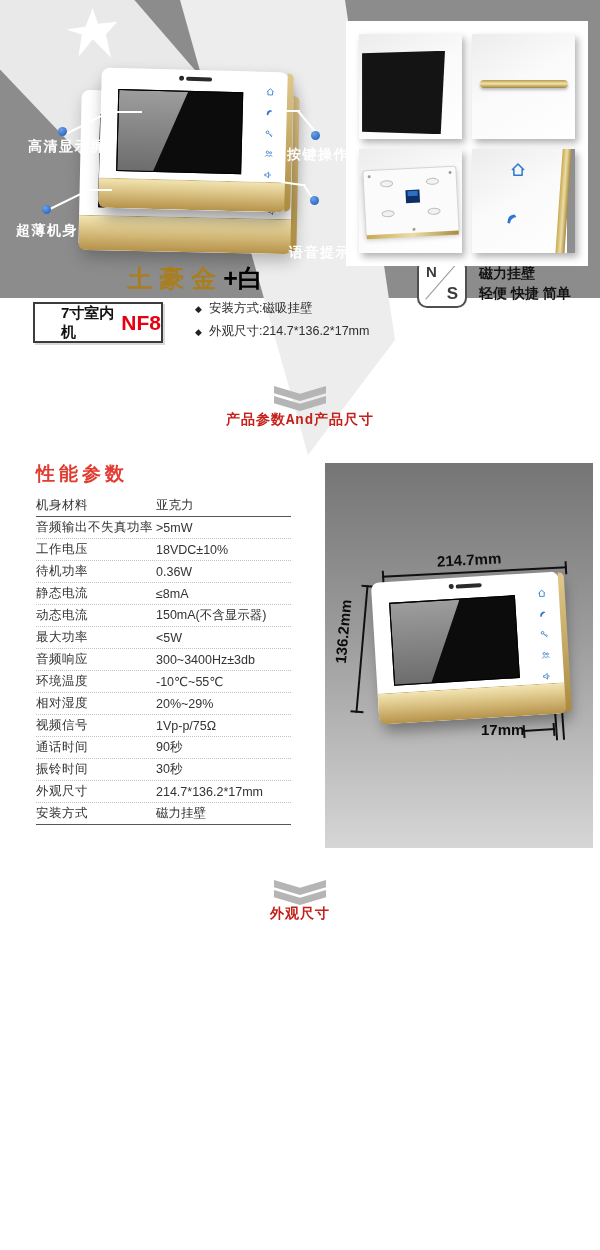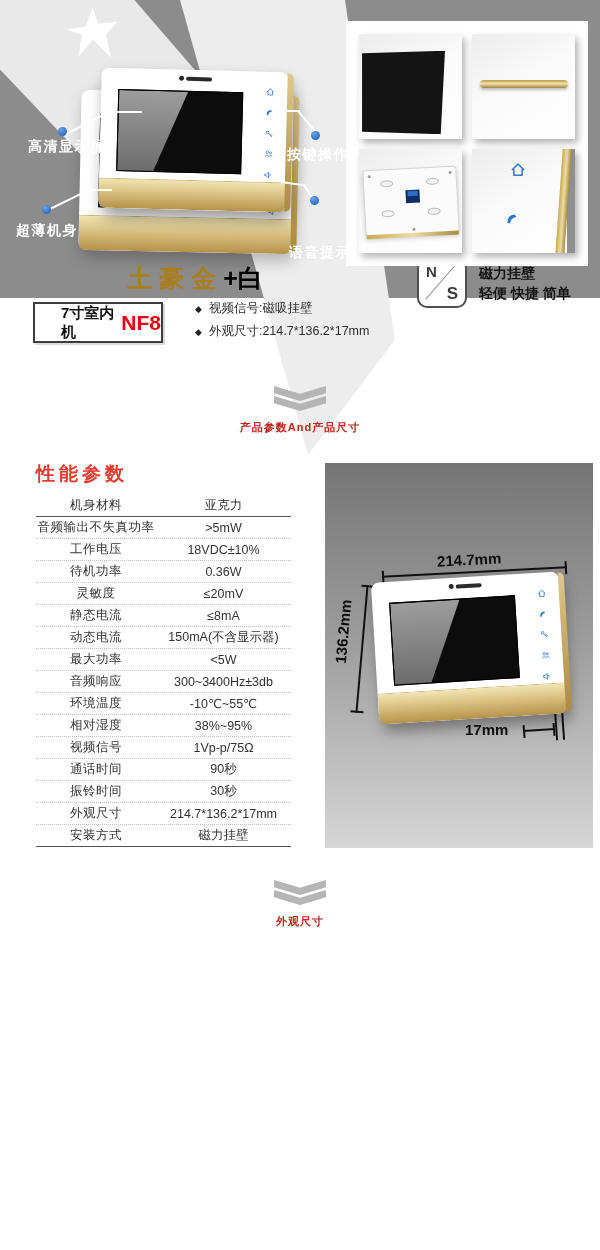--- a/index.html
+++ b/index.html
@@ -63,40 +63,40 @@
   .f-text{font-size:14px;font-weight:600;color:#141414;line-height:20px;white-space:nowrap;}
   .mag-n{position:absolute;left:7px;top:3px;font-size:15px;font-weight:bold;color:#3c3c3c;}
   .mag-s{position:absolute;right:7px;bottom:2px;font-size:17px;font-weight:bold;color:#3c3c3c;}
   .mag-line{position:absolute;left:-2px;top:20px;width:50px;height:1px;background:#9a9a9a;transform:rotate(-49deg);}
 
   
   .divider{left:0;width:600px;display:flex;flex-direction:column;align-items:center;z-index:3;}
   .chev{width:52px;height:15px;background:#b5b5b5;
         clip-path:polygon(0 0,50% 52%,100% 0,100% 48%,50% 100%,0 48%);}
   .chev+.chev{margin-top:-5px;}
-  .div-label{margin-top:9px;font-size:11px;font-weight:bold;color:#c5211b;letter-spacing:1px;}
+  .div-label{font-size:14px;font-weight:bold;color:#c5211b;letter-spacing:1px;font-family:Liberation Mono, monospace;}
 
   
   .specs{left:36px;top:461px;width:255px;z-index:3;}
   .specs-title{font-size:19px;font-weight:bold;color:#e23b30;letter-spacing:4px;margin-bottom:8px;}
   .srow{display:flex;align-items:center;height:21px;font-size:12.5px;color:#333;
-        border-bottom:1px dotted #c2c2c2;text-align:center;}
+        border-bottom:1px dotted #c2c2c2;}
   .srow .slabel{width:120px;letter-spacing:0.5px;}
   .srow .svalue{flex:1;}
   .srow.first{border-bottom:1.5px solid #555;}
   .srow.last{border-bottom:1.5px solid #555;}
 
   
   .dim-box{left:325px;top:463px;width:268px;height:385px;z-index:2;
            background:linear-gradient(180deg,#757575 0%,#9c9c9c 45%,#d6d6d6 100%);}
   .dim-box>*{position:absolute;}
   .dlabel{font-weight:bold;font-size:15px;color:#0d0d0d;white-space:nowrap;}
   .dl-w{left:112px;top:88px;transform:rotate(-3deg);}
   .dl-h{left:-14px;top:160px;transform:rotate(-85deg);}
-  .dl-d{left:140px;top:258px;text-align:right;}
+  .dl-d{left:156px;top:258px;text-align:right;}
   .dline-h{height:2px;background:#111;}
   .dline-v{width:2px;background:#111;}
   .dline-h::before,.dline-h::after{content:"";position:absolute;top:-5px;width:2px;height:13px;background:#111;}
   .dline-h::before{left:0;} .dline-h::after{right:0;}
   .dline-v::before,.dline-v::after{content:"";position:absolute;left:-5px;width:13px;height:2px;background:#111;}
   .dline-v::before{top:0;} .dline-v::after{bottom:0;}
   .wline{left:57px;top:108px;width:185px;transform:rotate(-3deg);}
   .hline{left:36px;top:122px;height:128px;transform:rotate(5deg);}
   .depthline{left:198px;top:266px;width:32px;transform:rotate(-4deg);}
   .dticks{left:230px;top:246px;width:9px;height:31px;transform:rotate(-4deg);}
@@ -214,21 +214,21 @@
   </div>
 
   <div class="abs model-box">
     <span class="mb-prefix">7寸室内机</span>
     <span class="mb-model">NF8</span>
   </div>
 
   <div class="abs hero-bullets">
     <div class="bullet">
       <span class="diamond">◆</span>
-      <span>视频信号:磁吸挂壁</span>
+      <span>安装方式:磁吸挂壁</span>
     </div>
     <div class="bullet">
       <span class="diamond">◆</span>
       <span>外观尺寸:214.7*136.2*17mm</span>
     </div>
   </div>
 
   <div class="abs f-title">功能特点</div>
   <div class="abs arrow-bar"></div>
   <div class="abs arrow-tri"></div>
@@ -294,24 +294,20 @@
       </div>
     <div class="srow">
         <span class="slabel">工作电压</span>
         <span class="svalue">18VDC±10%</span>
       </div>
     <div class="srow">
         <span class="slabel">待机功率</span>
         <span class="svalue">0.36W</span>
       </div>
     <div class="srow">
-        <span class="slabel">灵敏度</span>
-        <span class="svalue">≤20mV</span>
-      </div>
-    <div class="srow">
         <span class="slabel">静态电流</span>
         <span class="svalue">≤8mA</span>
       </div>
     <div class="srow">
         <span class="slabel">动态电流</span>
         <span class="svalue">150mA(不含显示器)</span>
       </div>
     <div class="srow">
         <span class="slabel">最大功率</span>
         <span class="svalue">&lt;5W</span>
@@ -319,21 +315,21 @@
     <div class="srow">
         <span class="slabel">音频响应</span>
         <span class="svalue">300~3400Hz±3db</span>
       </div>
     <div class="srow">
         <span class="slabel">环境温度</span>
         <span class="svalue">-10℃~55℃</span>
       </div>
     <div class="srow">
         <span class="slabel">相对湿度</span>
-        <span class="svalue">38%~95%</span>
+        <span class="svalue">20%~29%</span>
       </div>
     <div class="srow">
         <span class="slabel">视频信号</span>
         <span class="svalue">1Vp-p/75Ω</span>
       </div>
     <div class="srow">
         <span class="slabel">通话时间</span>
         <span class="svalue">90秒</span>
       </div>
     <div class="srow">

